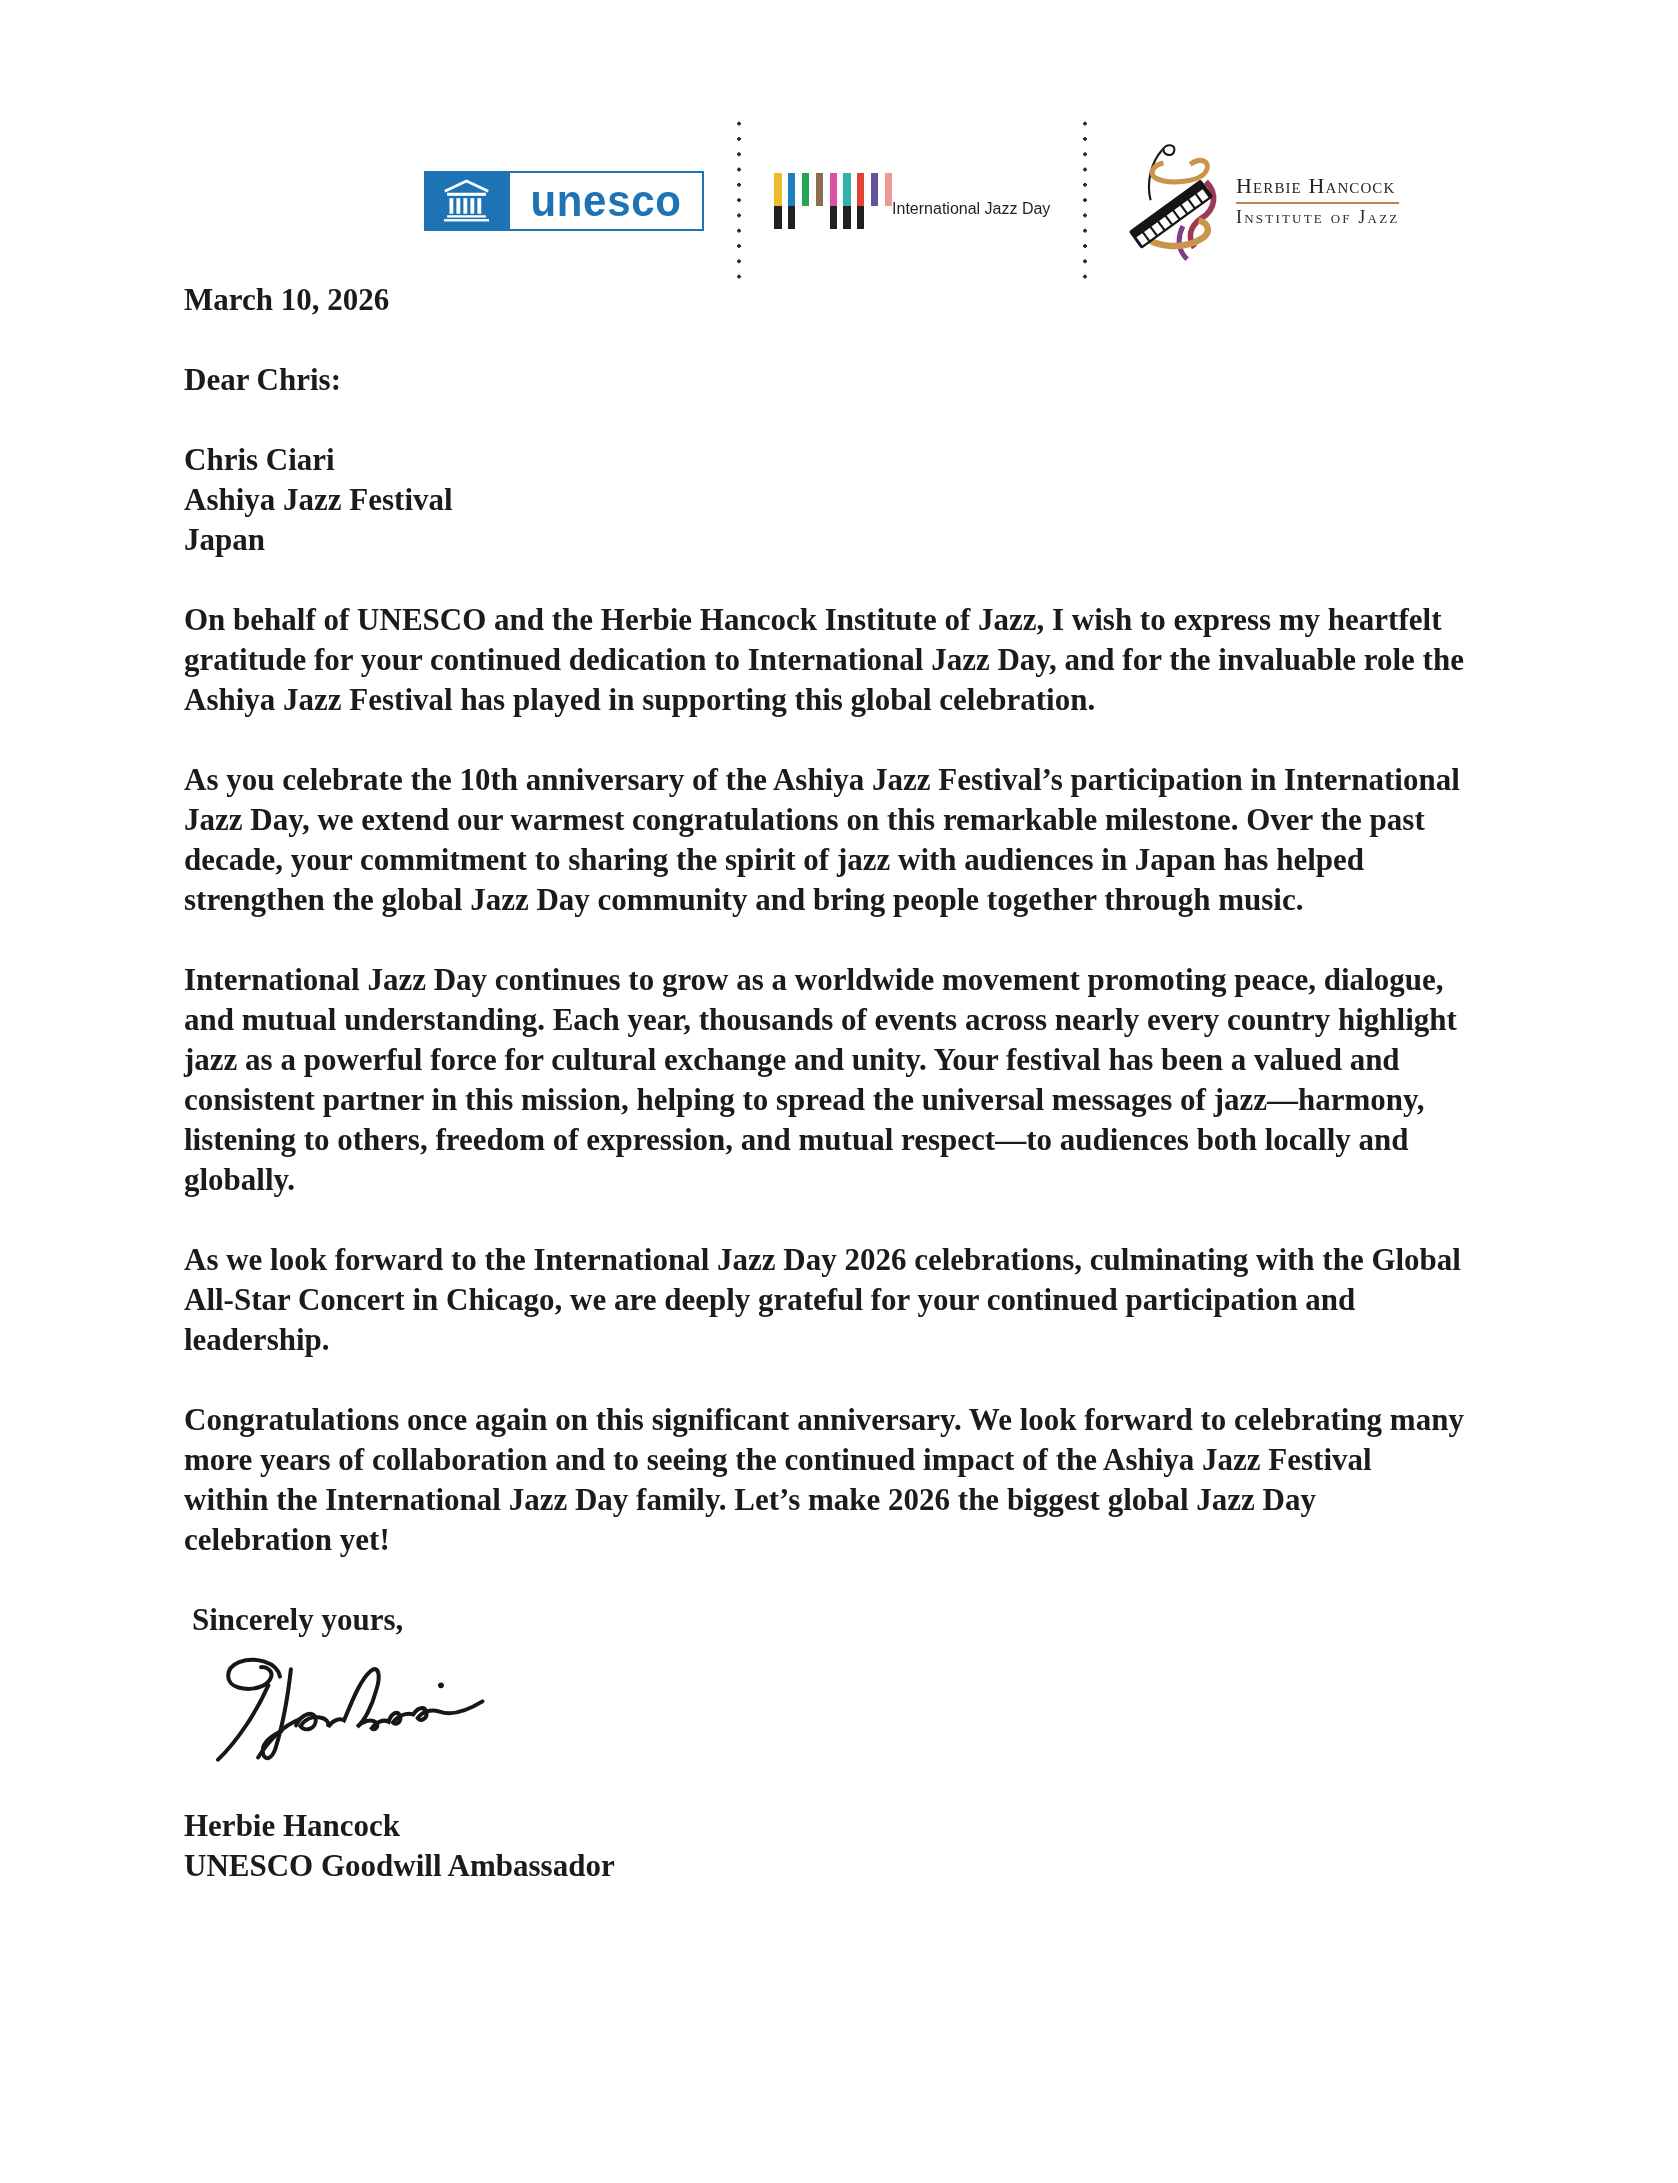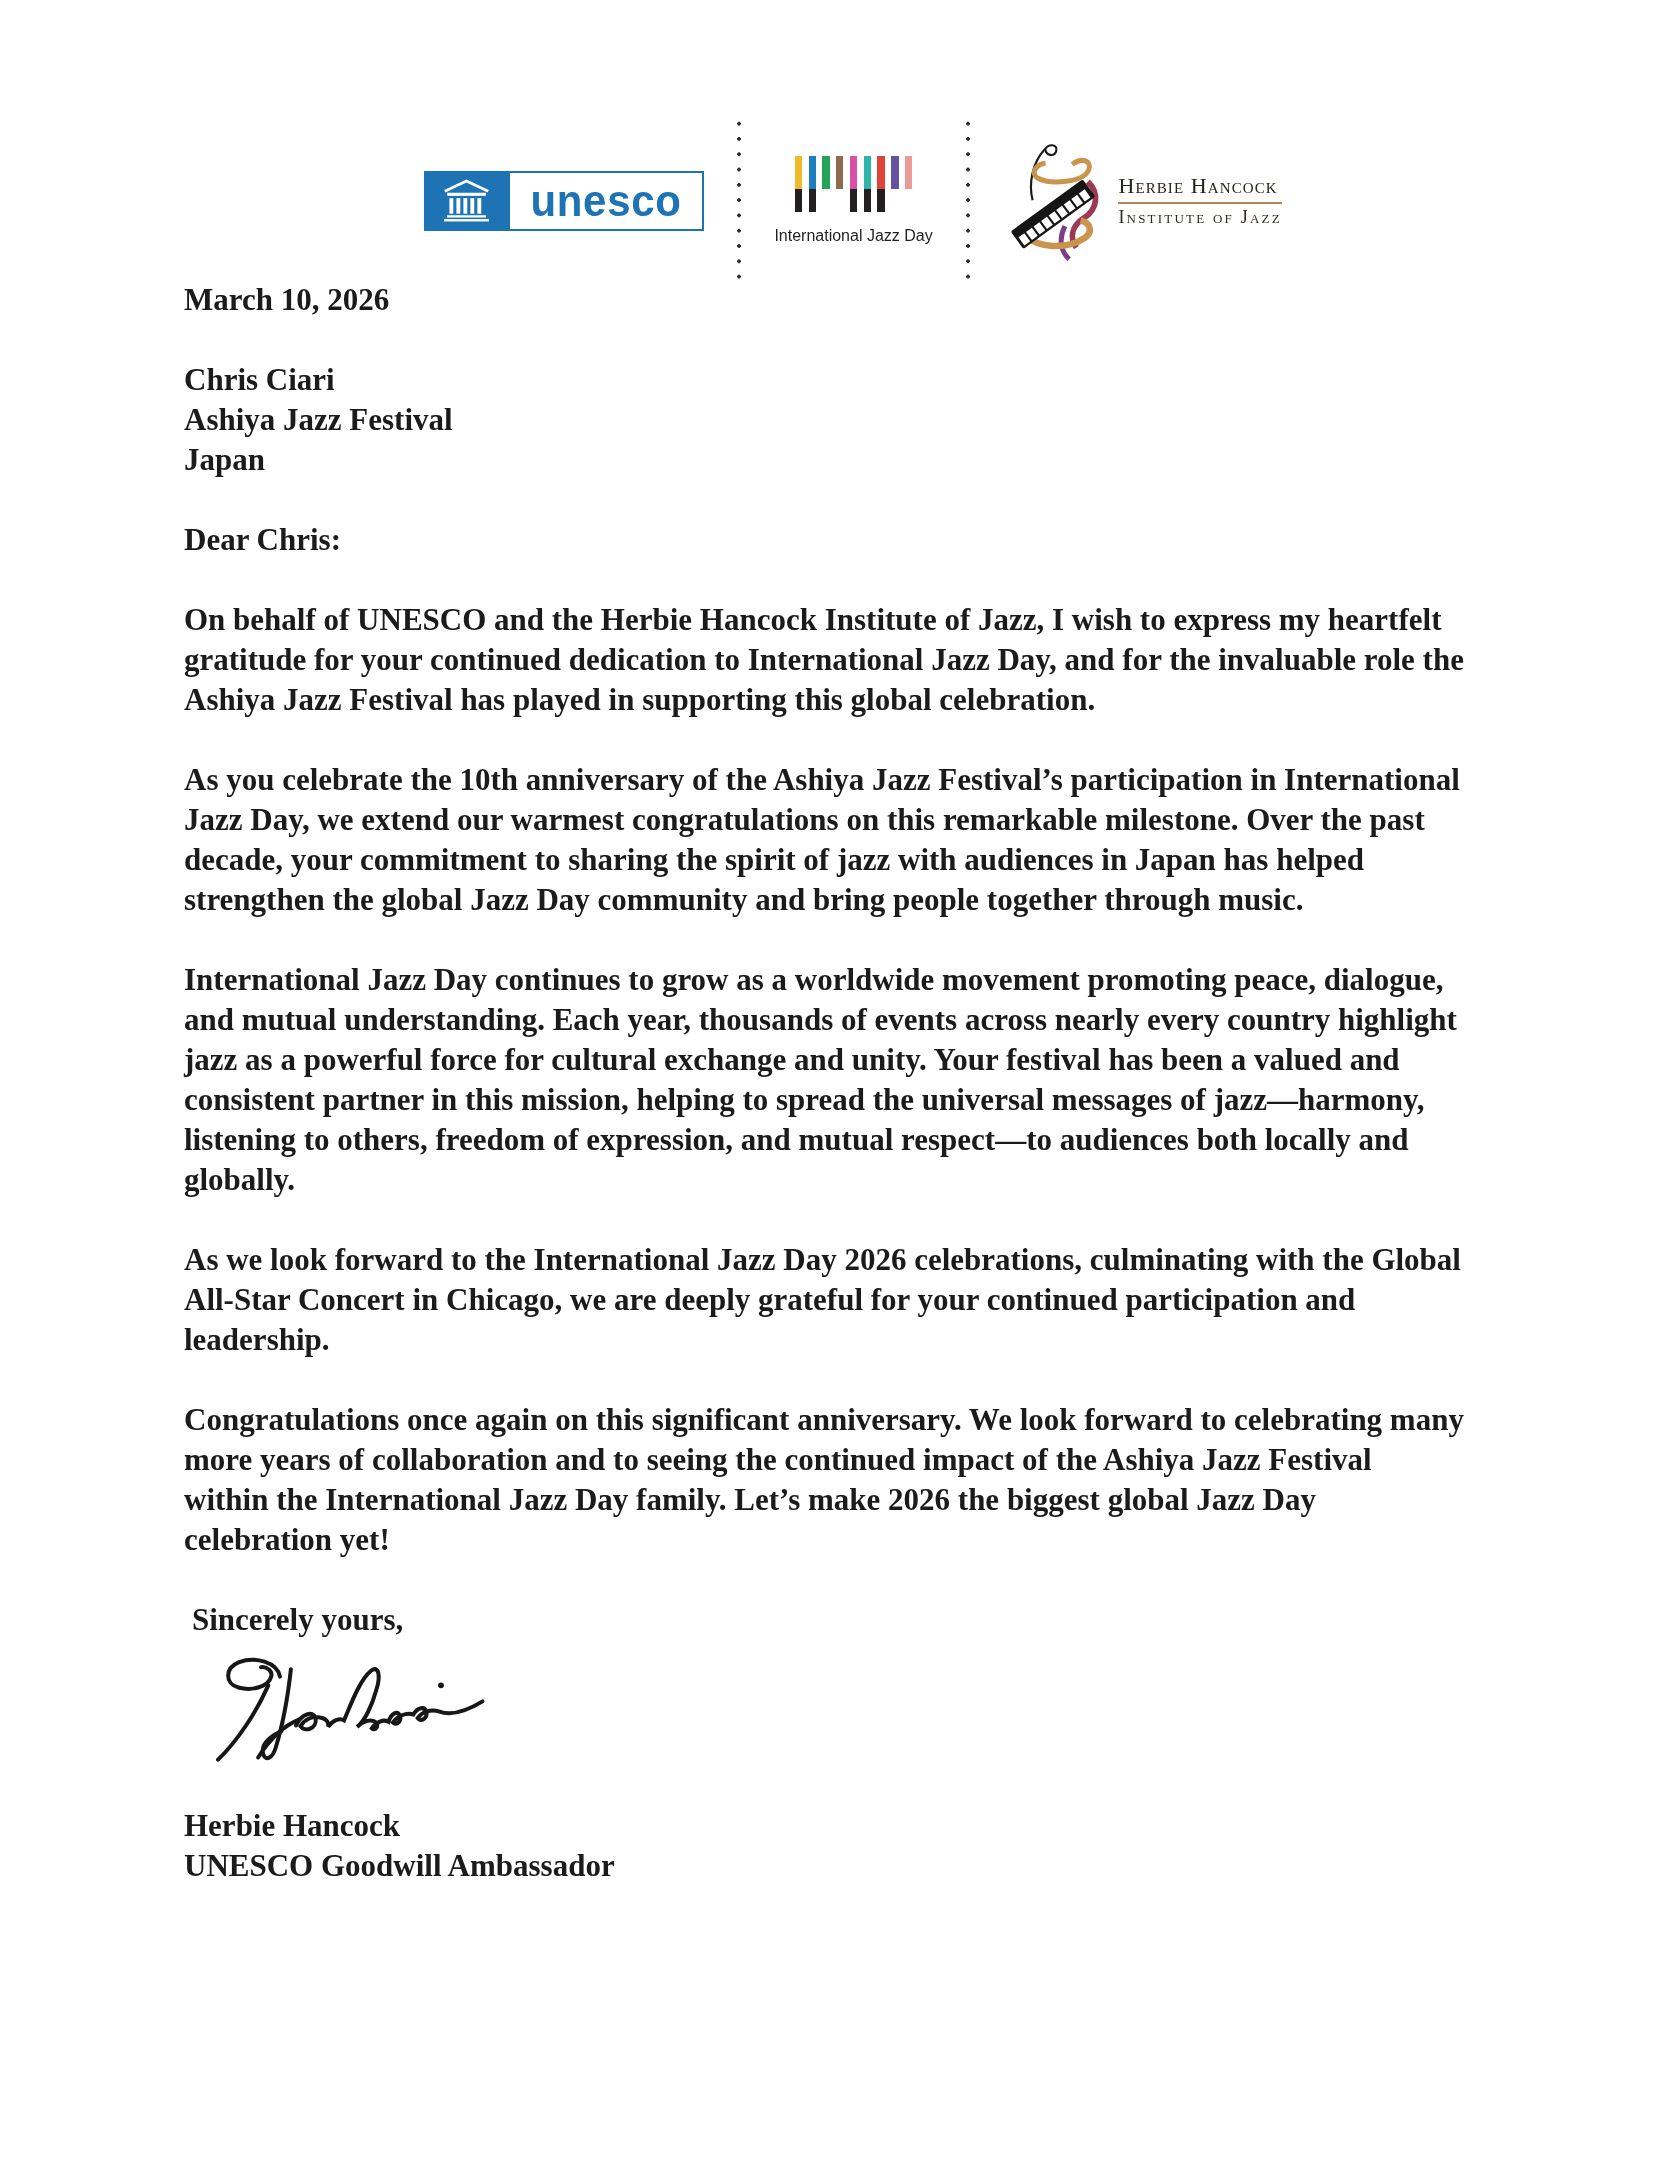--- a/index.html
+++ b/index.html
@@ -32,21 +32,21 @@
     font-family:"Liberation Sans", sans-serif;
     font-weight:bold; font-size:42px; line-height:1;
     color:#1e73b5; letter-spacing:0.7px;
     transform:scaleY(1.05);
   }
   .dotted-divider {
     width:4.4px; height:170px; align-self:center;
     background-image:radial-gradient(circle 1.9px at 2.2px 7.3px, #2a2a2a 98%, transparent);
     background-size:4.4px 15.3px; background-repeat:repeat-y;
   }
-  .jazzday { display:flex; flex-direction:column; align-items:center; }
+  .jazzday { display:flex; flex-direction:row; align-items:center; }
   .jazz-bars { display:flex; gap:6.5px; align-items:flex-start; height:55px; }
   .jazz-bar { width:7.3px; display:flex; flex-direction:column; }
   .jazz-bar .key-color { width:7.3px; height:33px; }
   .jazz-bar .key-black { width:7.3px; height:22.6px; }
   .jazz-caption {
     margin-top:16px;
     font-family:"Liberation Sans", sans-serif;
     font-size:16px; color:#231f20; white-space:nowrap;
   }
   .hh-logo { display:flex; align-items:center; gap:7.3px; }
@@ -165,24 +165,24 @@
       <div class="hh-text">
         <div class="hh-name">Herbie Hancock</div>
         <div class="hh-rule"></div>
         <div class="hh-subtitle">Institute of Jazz</div>
       </div>
     </div>
   </div>
 
   <div class="letter-body">
     <div class="block">March 10, 2026</div>
+    <div class="block">Dear Chris:</div>
     <div class="block">Chris Ciari
 Ashiya Jazz Festival
 Japan</div>
-    <div class="block">Dear Chris:</div>
 
     <div class="paragraph">On behalf of UNESCO and the Herbie Hancock Institute of Jazz, I wish to express my heartfelt
 gratitude for your continued dedication to International Jazz Day, and for the invaluable role the
 Ashiya Jazz Festival has played in supporting this global celebration.</div>
     <div class="paragraph">As you celebrate the 10th anniversary of the Ashiya Jazz Festival’s participation in International
 Jazz Day, we extend our warmest congratulations on this remarkable milestone. Over the past
 decade, your commitment to sharing the spirit of jazz with audiences in Japan has helped
 strengthen the global Jazz Day community and bring people together through music.</div>
     <div class="paragraph">International Jazz Day continues to grow as a worldwide movement promoting peace, dialogue,
 and mutual understanding. Each year, thousands of events across nearly every country highlight

